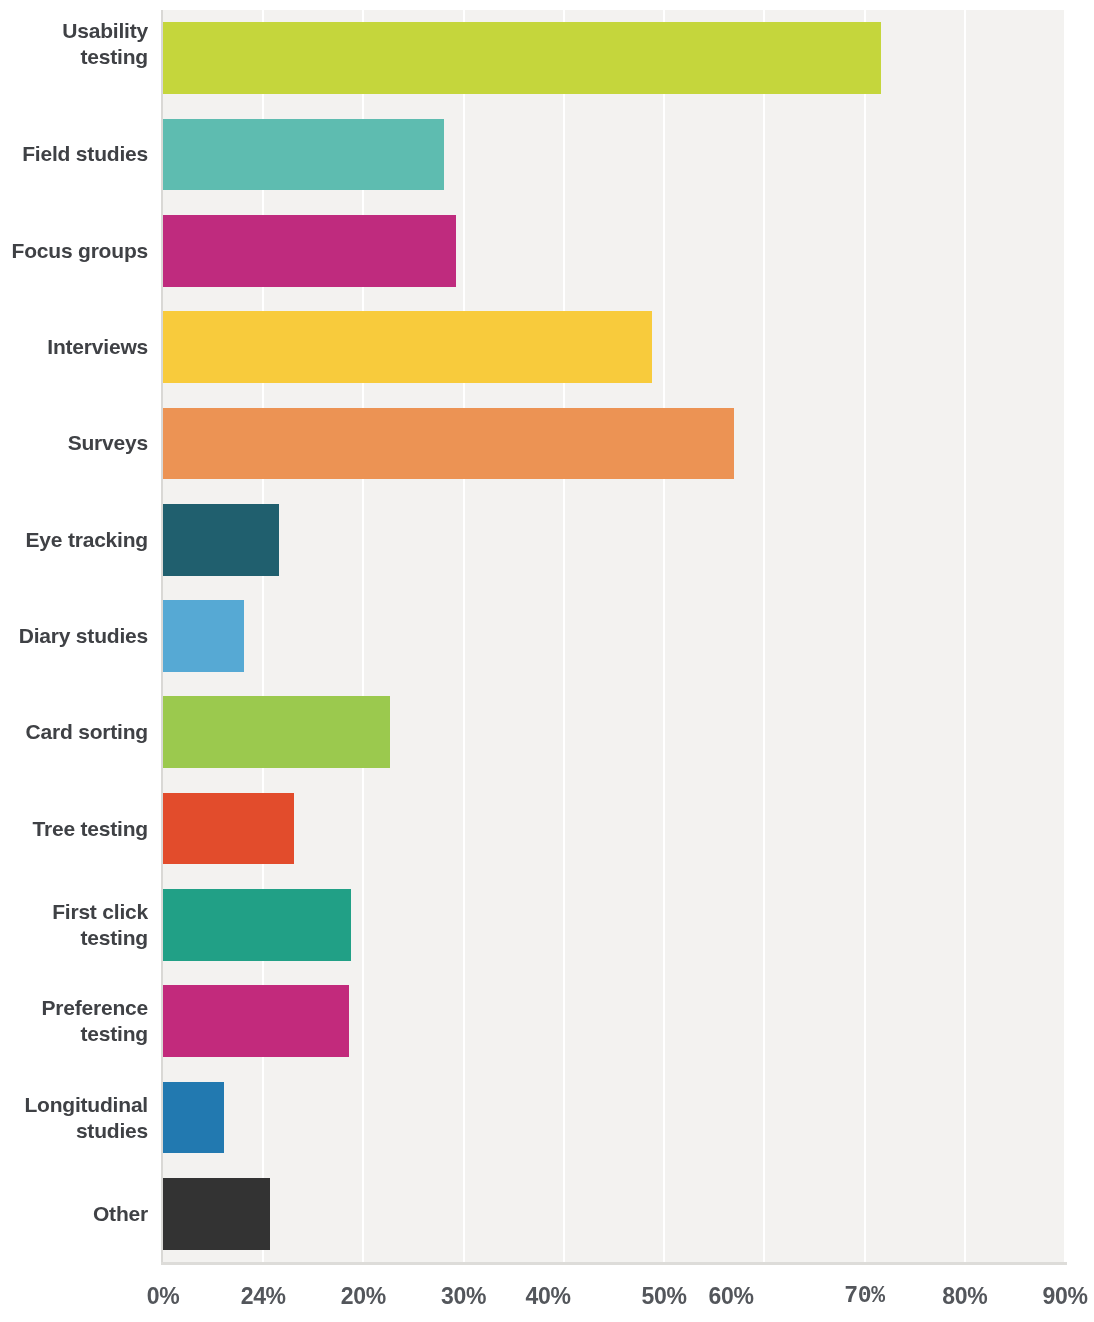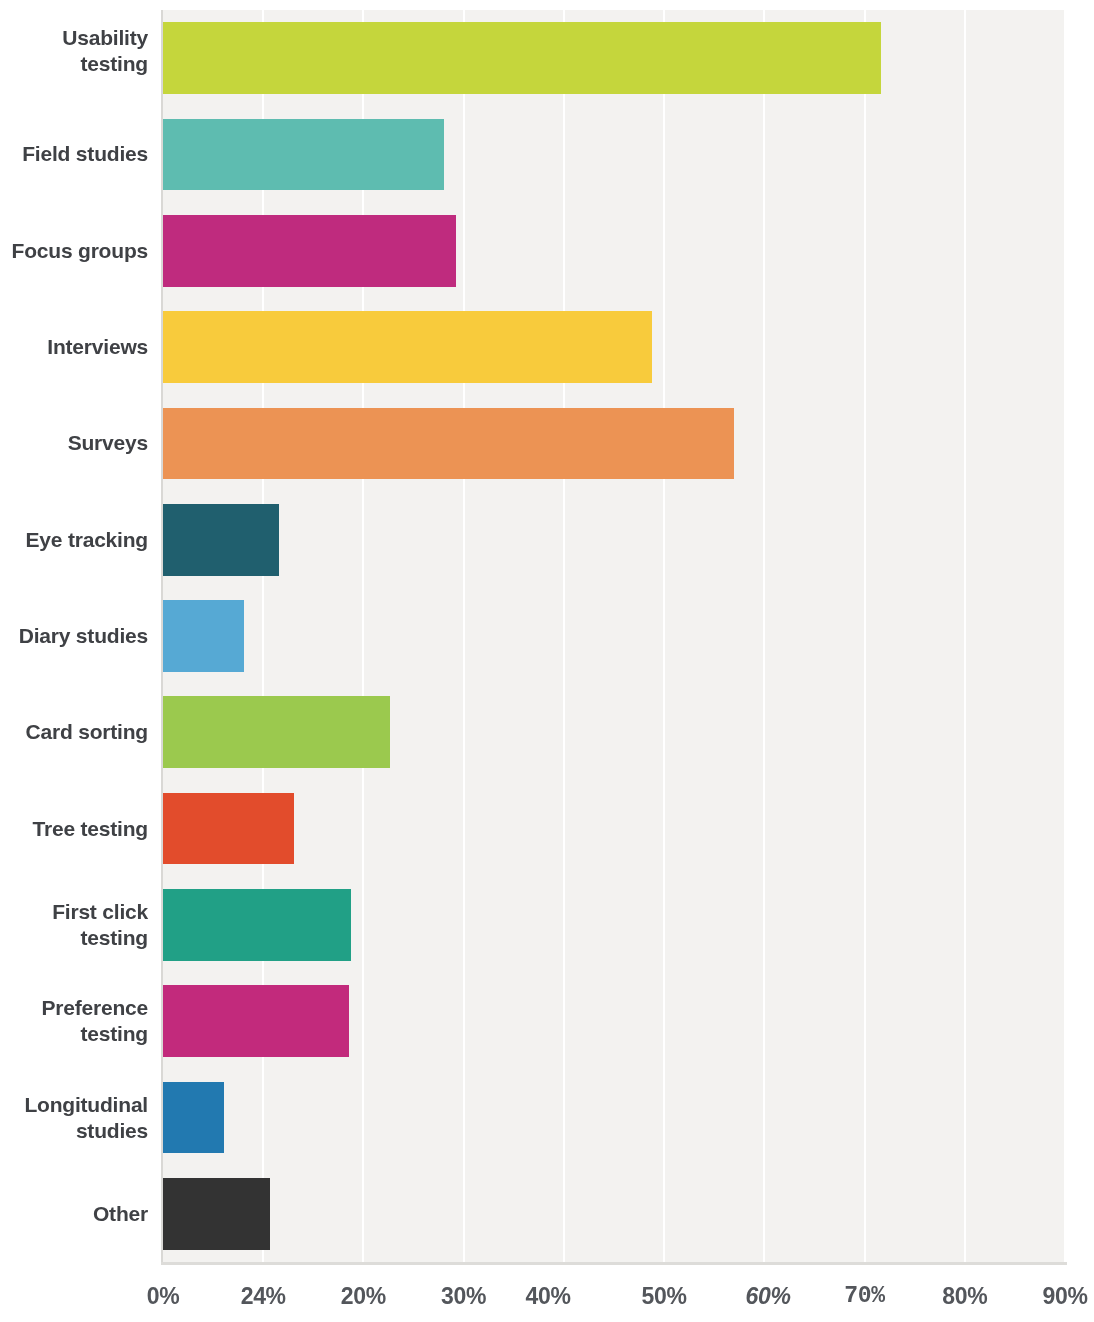--- a/index.html
+++ b/index.html
@@ -108,21 +108,21 @@
       <div class="bar" title="Eye tracking: 11.6%" style="top: 503.818px; height: 71.7492px; width: 116.258px; background: rgb(32, 95, 110);"></div>
       <div class="bar" title="Diary studies: 8.1%" style="top: 600.125px; height: 71.7492px; width: 81.18px; background: rgb(86, 169, 212);"></div>
       <div class="bar" title="Card sorting: 22.6%" style="top: 696.433px; height: 71.7492px; width: 226.502px; background: rgb(155, 201, 78);"></div>
       <div class="bar" title="Tree testing: 13.1%" style="top: 792.741px; height: 71.7492px; width: 131.291px; background: rgb(226, 76, 44);"></div>
       <div class="bar" title="First click testing: 18.8%" style="top: 889.048px; height: 71.7492px; width: 188.418px; background: rgb(33, 160, 134);"></div>
       <div class="bar" title="Preference testing: 18.6%" style="top: 985.356px; height: 71.7492px; width: 186.413px; background: rgb(194, 42, 124);"></div>
       <div class="bar" title="Longitudinal studies: 6.1%" style="top: 1081.66px; height: 71.7492px; width: 61.1356px; background: rgb(34, 121, 176);"></div>
       <div class="bar" title="Other: 10.7%" style="top: 1177.97px; height: 71.7492px; width: 107.238px; background: rgb(51, 51, 51);"></div>
     </div>
   <div id="labels-layer">
-      <div class="cat-label" style="top: 25px;">
+      <div class="cat-label" style="top: 18px;">
         <div>Usability</div>
         <div>testing</div>
       </div>
       <div class="cat-label" style="top: 141.462px;">
         <div>Field studies</div>
       </div>
       <div class="cat-label" style="top: 237.769px;">
         <div>Focus groups</div>
       </div>
       <div class="cat-label" style="top: 334.077px;">
@@ -159,19 +159,19 @@
         <div>Other</div>
       </div>
     </div>
   <div id="ticks-layer">
       <div class="tick-label" style="left: 163px;">0%</div>
       <div class="tick-label" style="left: 263.222px;">24%</div>
       <div class="tick-label" style="left: 363.444px;">20%</div>
       <div class="tick-label" style="left: 463.667px;">30%</div>
       <div class="tick-label" style="left: 548px;">40%</div>
       <div class="tick-label" style="left: 664.111px;">50%</div>
-      <div class="tick-label" style="left: 768px; font-style: italic;">60%</div>
+      <div class="tick-label" style="left: 731px;">60%</div>
       <div class="tick-label" style="left: 864.556px; font-family: Liberation Mono, monospace;">70%</div>
       <div class="tick-label" style="left: 964.778px;">80%</div>
       <div class="tick-label" style="left: 1065px;">90%</div>
     </div>
 
 </div>
 
 </body></html>

